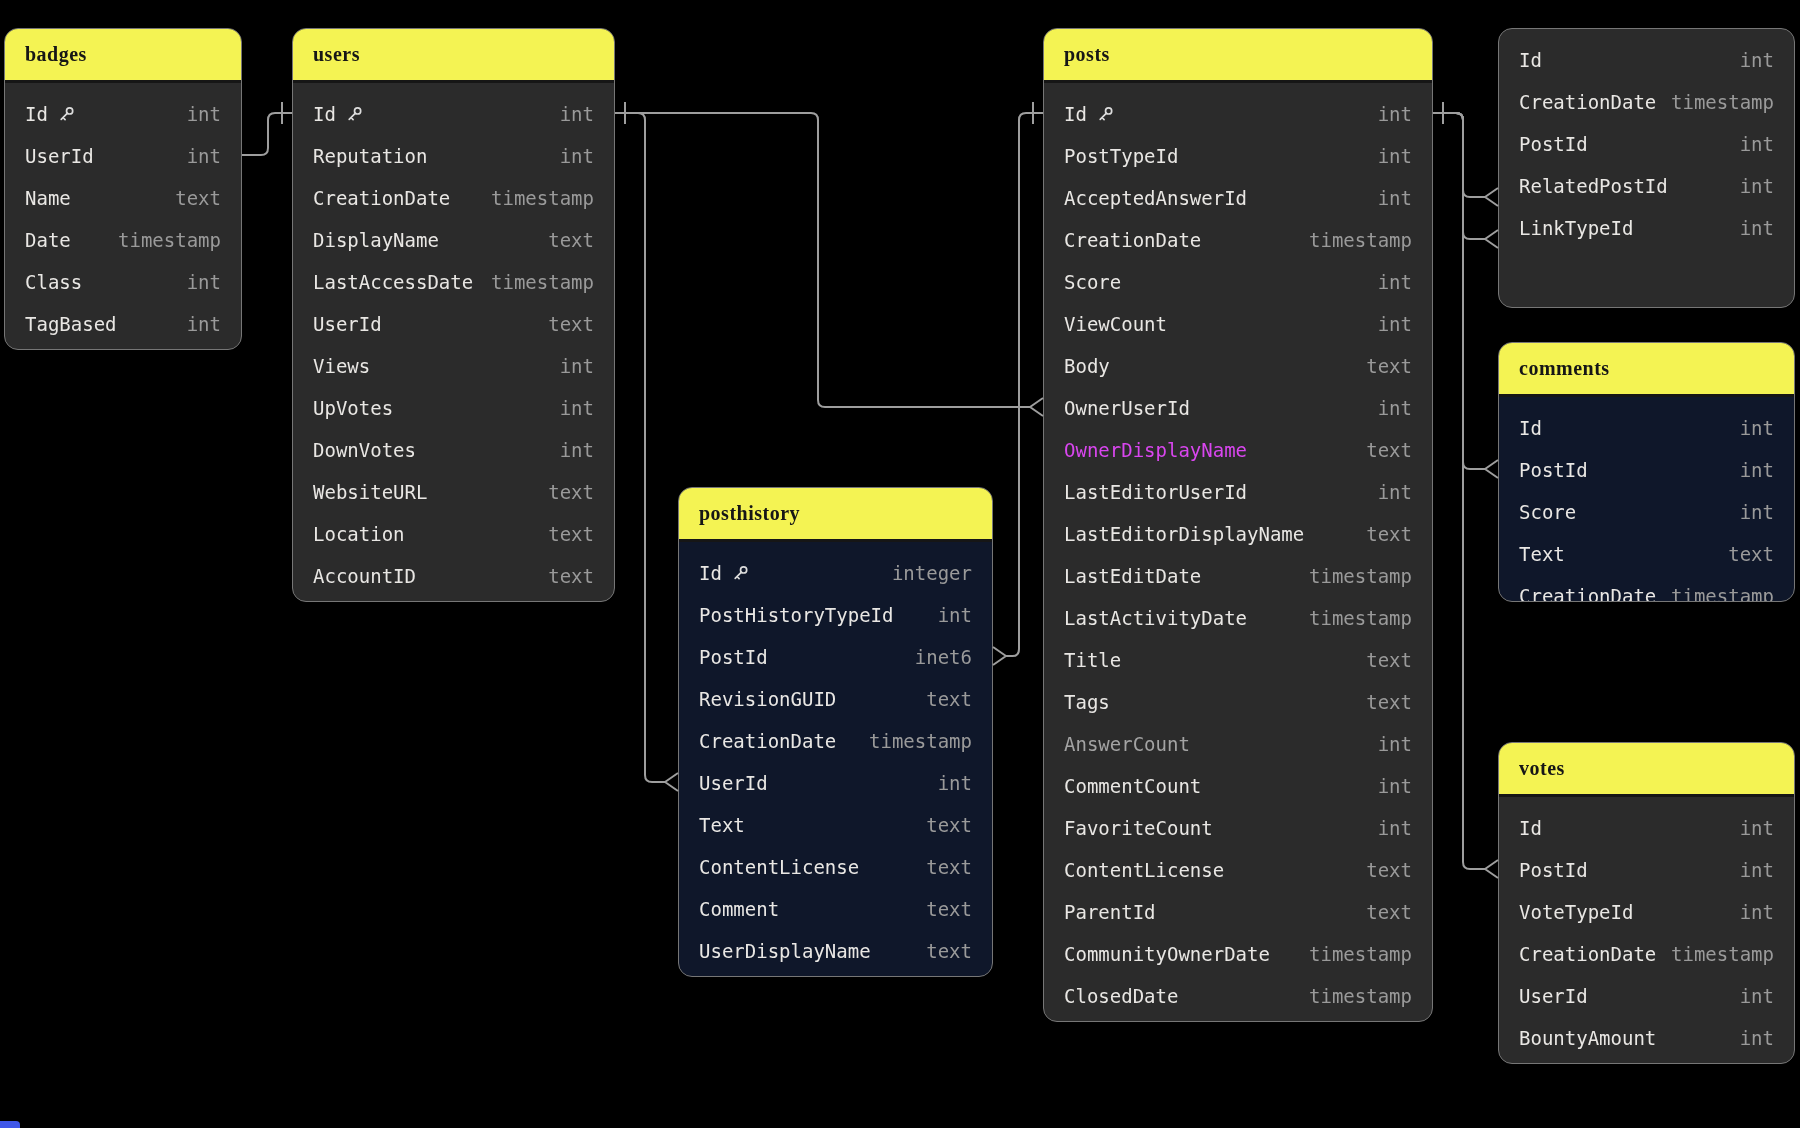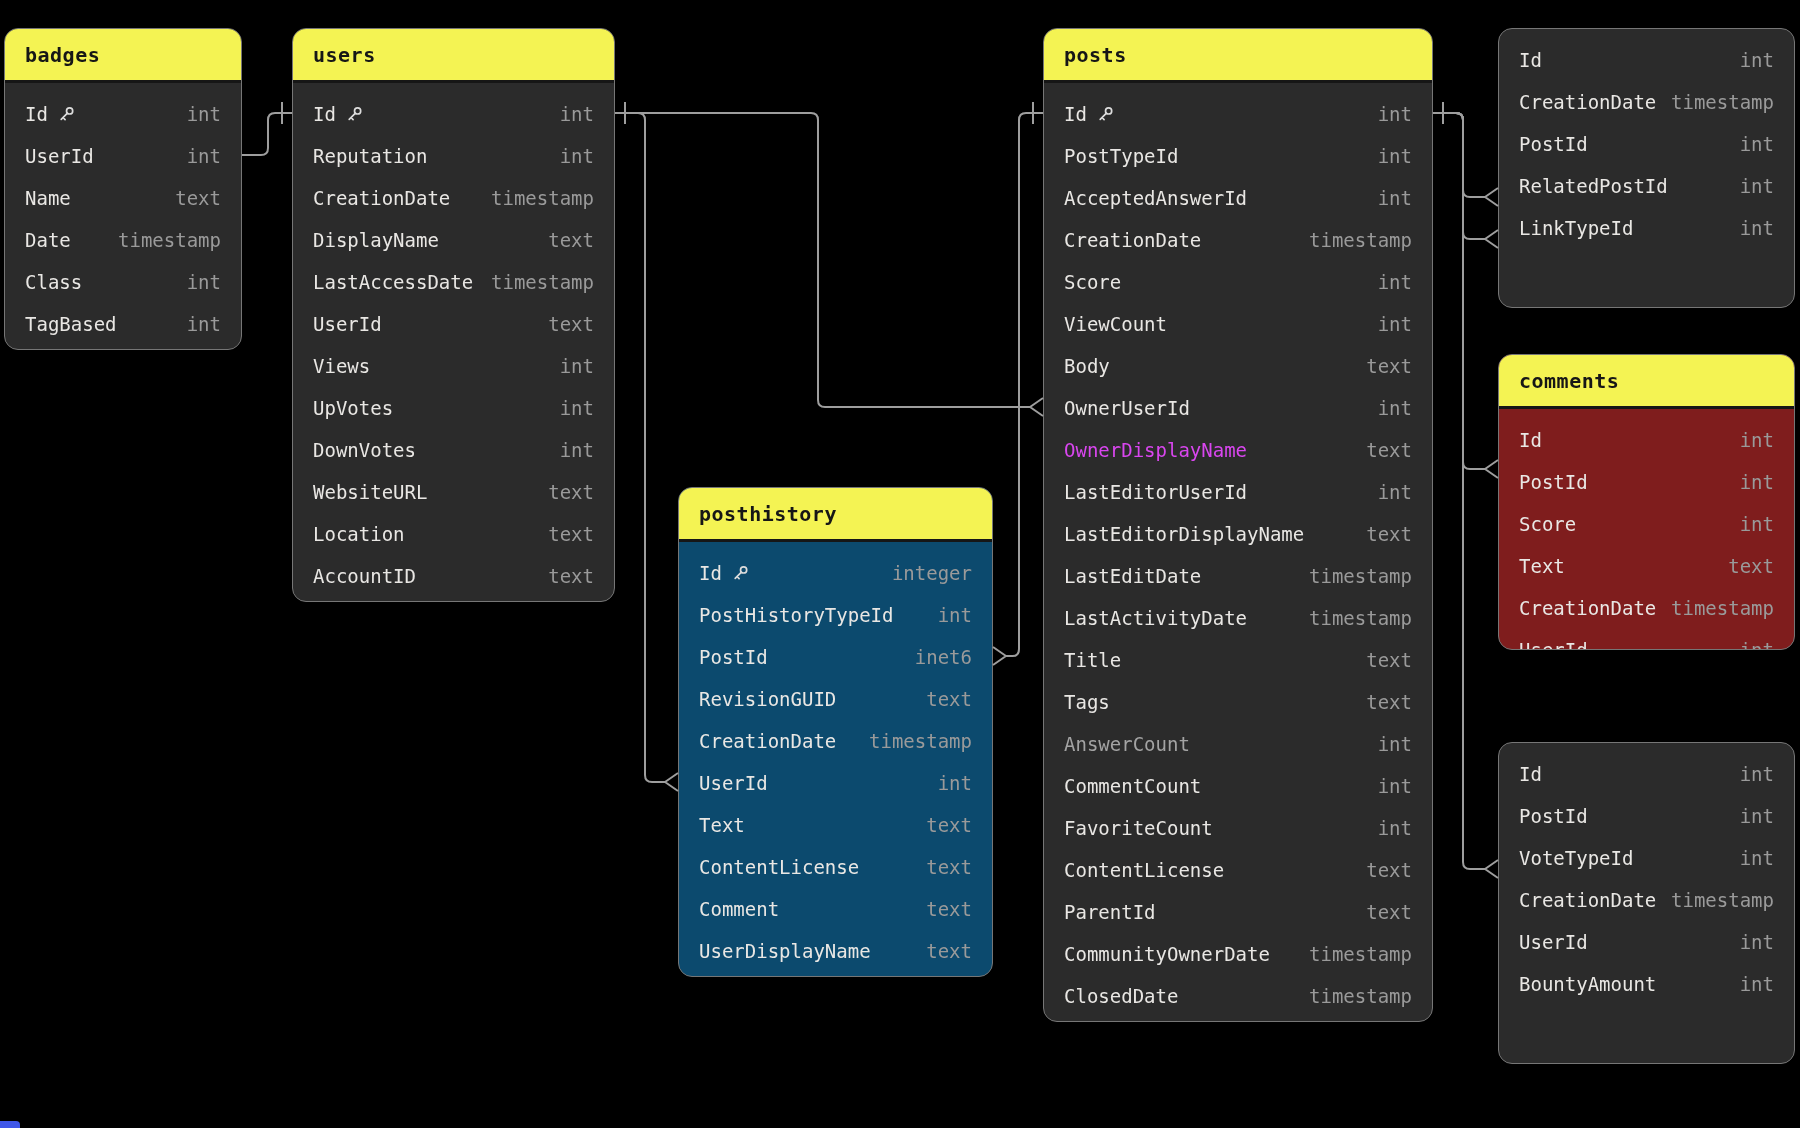--- a/index.html
+++ b/index.html
@@ -7,21 +7,21 @@
     position:relative;width:1800px;height:1128px;background:#000000;
     overflow:hidden;font-family:"DejaVu Sans Mono",monospace;
   }
   .wires{position:absolute;left:0;top:0;width:1800px;height:1128px;pointer-events:none;z-index:5;}
   .table{
     position:absolute;background:#2b2b2b;border:1.5px solid #767676;
     border-radius:14px;overflow:hidden;z-index:2;box-sizing:border-box;
   }
   .thead{
     height:51px;border-bottom:3px solid #161616;
-    display:flex;align-items:center;padding:0 20px;
+    display:flex;align-items:center;padding:0 20px;font-family:Liberation Serif, serif;
   }
   .tname{font-size:20px;font-weight:bold;color:#161616;letter-spacing:.5px;}
   .tbody{padding:10px 0 6px 0;}
   .row{
     height:42px;display:flex;align-items:center;justify-content:space-between;
     padding:0 20px;
   }
   .fname{font-size:19px;color:#e9e7e4;display:flex;align-items:center;gap:9px;white-space:nowrap;}
   .ftype{font-size:19px;color:#9a9a9a;white-space:nowrap;}
   .keyicon{flex:0 0 auto;}
@@ -120,21 +120,21 @@
           <div class="row">
        <span class="fname" style="color:#e9e7e4">Location</span>
        <span class="ftype" style="color:#9a9a9a">text</span>
      </div>
           <div class="row">
        <span class="fname" style="color:#e9e7e4">AccountID</span>
        <span class="ftype" style="color:#9a9a9a">text</span>
      </div>
         </div>
       </div>
-      <div class="table" style="left: 678px; top: 487px; width: 315px; height: 490px; background: #0c4a6e; border-color: rgb(118, 118, 118);">
+      <div class="table" style="left: 678px; top: 487px; width: 315px; height: 490px; background: #0f172a; border-color: rgb(118, 118, 118);">
         <div class="thead" style="background:#f4f353">
        <span class="tname" style="color:#161616">posthistory</span>
      </div>
      <div class="tbody">
           <div class="row">
        <span class="fname" style="color:#e9e7e4">Id<svg class="keyicon" width="18" height="17" viewBox="0 0 18 17" fill="none">
      <circle cx="12.6" cy="4.9" r="3.1" stroke="#dcdcdc" stroke-width="1.7"></circle>
      <path d="M10.4 7.1 L4.2 13.3 M6 11.5 l2.1 2.1" stroke="#dcdcdc" stroke-width="1.7" stroke-linecap="round"></path>
    </svg></span>
        <span class="ftype" style="color:#9a9a9a">integer</span>
@@ -292,21 +292,21 @@
           <div class="row">
        <span class="fname" style="color:#e9e7e4">RelatedPostId</span>
        <span class="ftype" style="color:#9a9a9a">int</span>
      </div>
           <div class="row">
        <span class="fname" style="color:#e9e7e4">LinkTypeId</span>
        <span class="ftype" style="color:#9a9a9a">int</span>
      </div>
         </div>
       </div>
-      <div class="table" style="left: 1498px; top: 354px; width: 297px; height: 296px; background: #7f1d1d; border-color: rgb(118, 118, 118);">
+      <div class="table" style="left: 1498px; top: 342px; width: 297px; height: 260px; background: #0f172a; border-color: rgb(118, 118, 118);">
         <div class="thead" style="background:#f4f353">
        <span class="tname" style="color:#161616">comments</span>
      </div>
      <div class="tbody">
           <div class="row">
        <span class="fname" style="color:#e9e7e4">Id</span>
        <span class="ftype" style="color:#9a9a9a">int</span>
      </div>
           <div class="row">
        <span class="fname" style="color:#e9e7e4">PostId</span>
@@ -328,20 +328,23 @@
        <span class="fname" style="color:#e9e7e4">UserId</span>
        <span class="ftype" style="color:#9a9a9a">int</span>
      </div>
           <div class="row">
        <span class="fname" style="color:#e9e7e4">UserDisplayName</span>
        <span class="ftype" style="color:#9a9a9a">text</span>
      </div>
         </div>
       </div>
       <div class="table" style="left: 1498px; top: 742px; width: 297px; height: 322px; background: rgb(43, 43, 43); border-color: rgb(118, 118, 118);">
+        <div class="thead" style="background:#f4f353">
+       <span class="tname" style="color:#161616">votes</span>
+     </div>
      <div class="tbody">
           <div class="row">
        <span class="fname" style="color:#e9e7e4">Id</span>
        <span class="ftype" style="color:#9a9a9a">int</span>
      </div>
           <div class="row">
        <span class="fname" style="color:#e9e7e4">PostId</span>
        <span class="ftype" style="color:#9a9a9a">int</span>
      </div>
           <div class="row">

